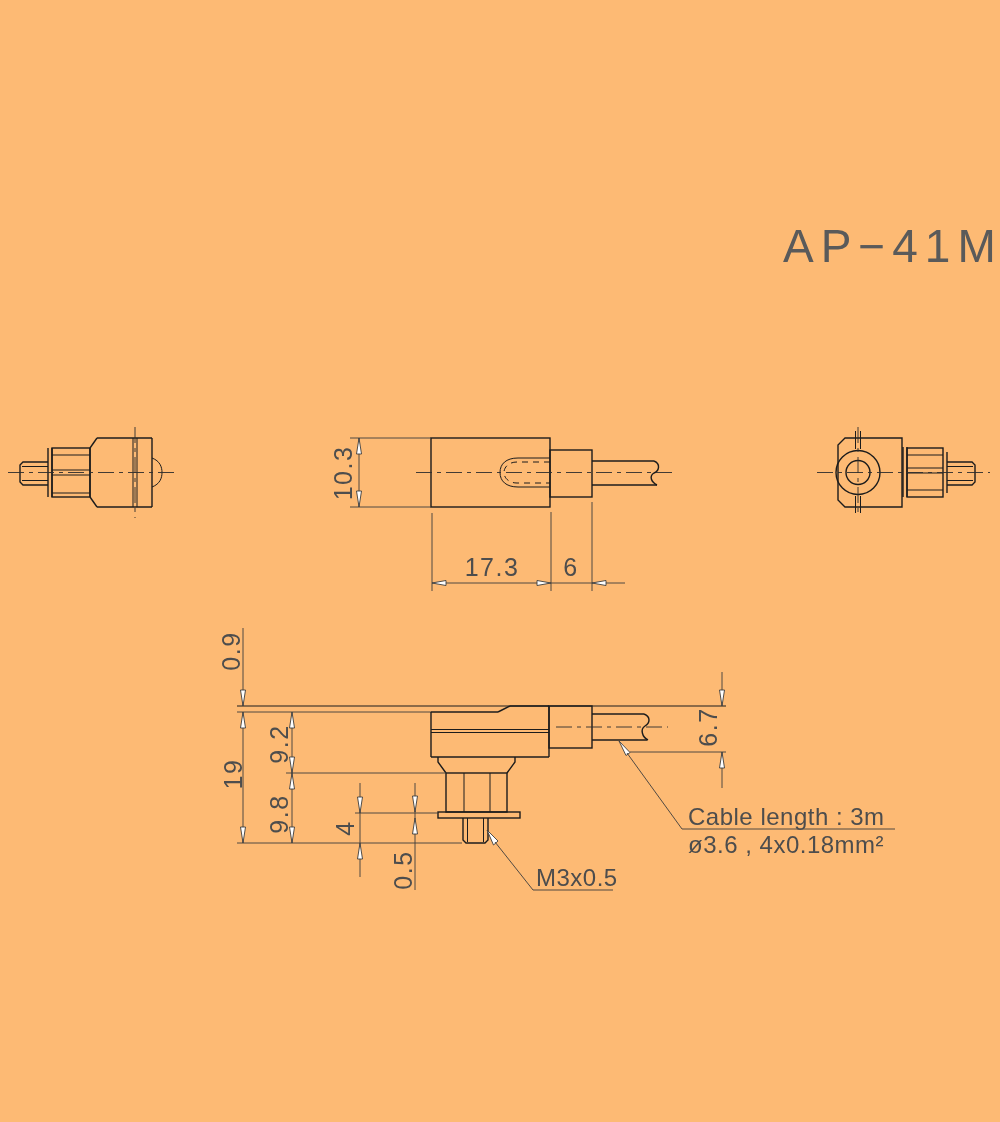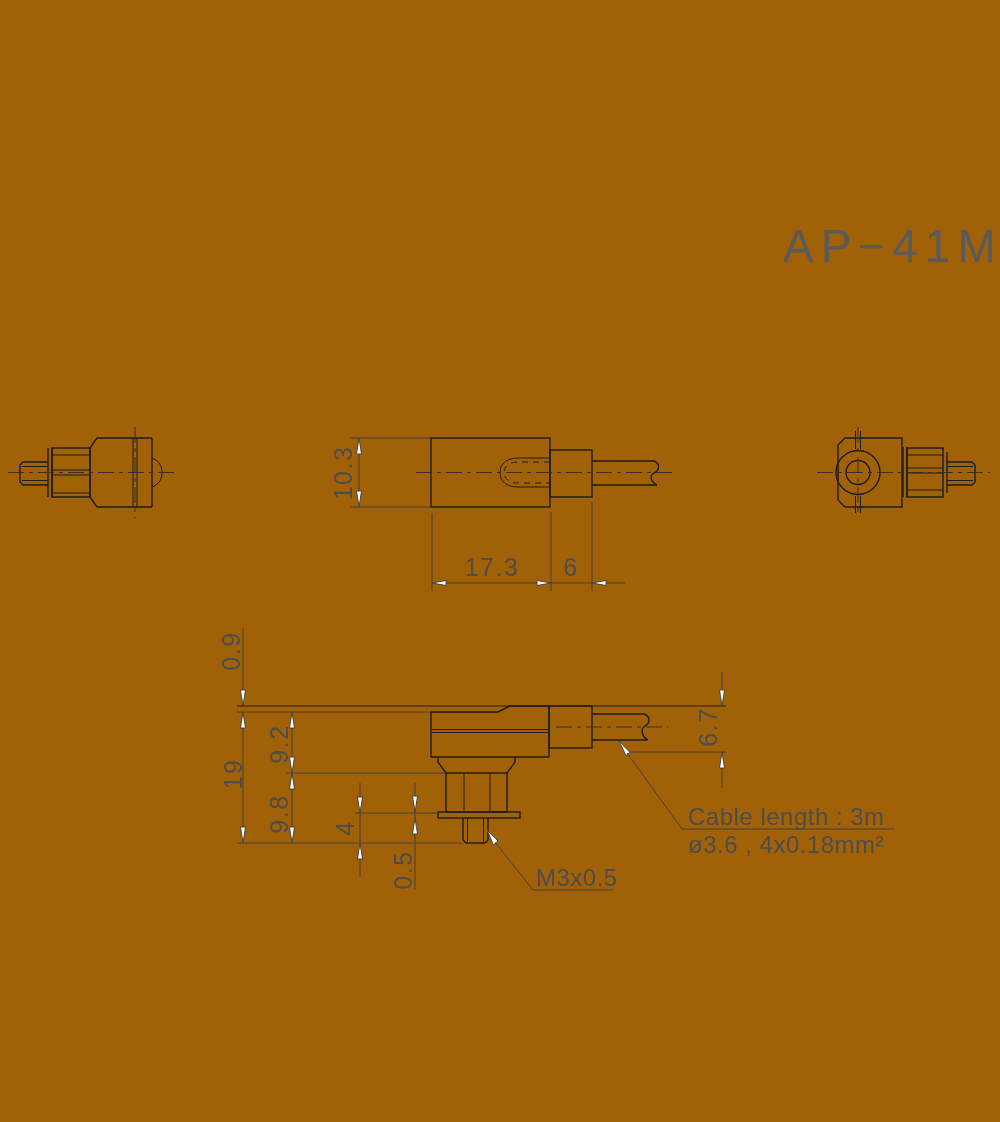--- a/index.html
+++ b/index.html
@@ -1,16 +1,16 @@
 <!DOCTYPE html>
 <html><head>
 <meta charset="utf-8">
 <style>
   html,body{margin:0;padding:0;background:#ffffff;}
-  .canvas{position:relative;width:1000px;height:1122px;background:#a16207;overflow:hidden;
+  .canvas{position:relative;width:1000px;height:1122px;background:#fdba74;overflow:hidden;
           font-family:"Liberation Sans",sans-serif;}
   svg{position:absolute;left:0;top:0;}
   
   .o{fill:none;stroke:#1c1c1c;stroke-width:1.4;stroke-linecap:butt;}
   
   .t{fill:none;stroke:#1c1c1c;stroke-width:1.0;}
   
   .d{fill:none;stroke:#3d3d3d;stroke-width:0.9;}
   
   .cl{fill:none;stroke:#2c2c2c;stroke-width:0.9;stroke-dasharray:16 5 4 5;}

